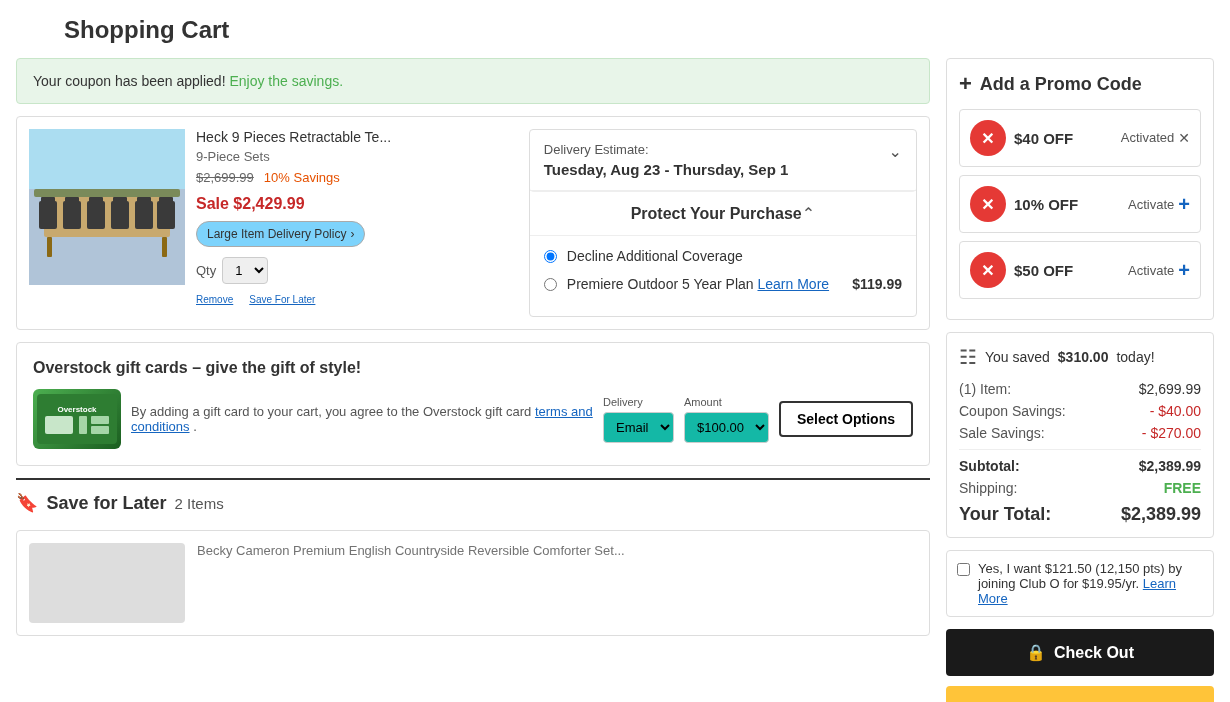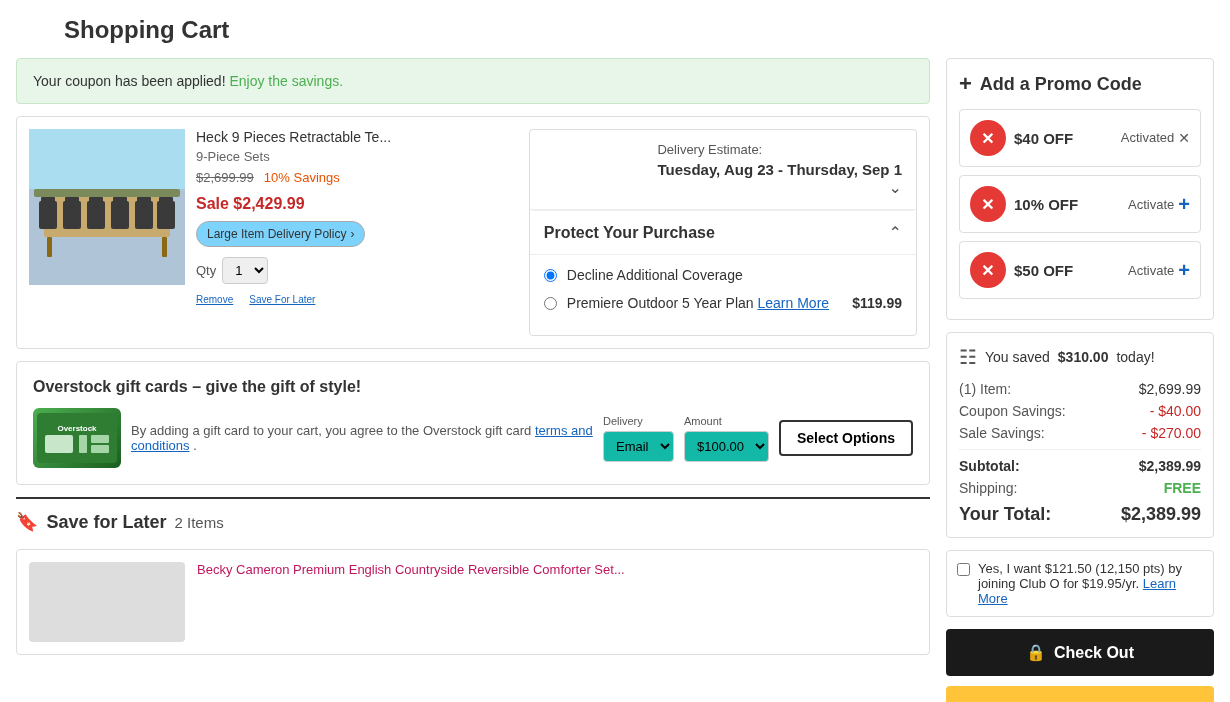--- a/index.html
+++ b/index.html
@@ -27,24 +27,24 @@
     .sale-price { color: #c62828; font-weight: bold; font-size: 16px; }
     .large-item-btn { border: 1px solid #aaa; background: #7dd3fc; padding: 5px 10px; border-radius: 20px; font-size: 12px; cursor: pointer; display: inline-flex; align-items: center; gap: 4px; color: #333; }
     .qty-section { display: flex; align-items: center; gap: 6px; margin-top: 10px; }
     .qty-label { font-size: 13px; color: #555; }
     .qty-select { border: 1px solid #ccc; border-radius: 4px; padding: 4px 8px; font-size: 13px; cursor: pointer; }
     .item-actions { margin-top: 10px; display: flex; gap: 16px; }
     .item-action-link { color: #1565c0; text-decoration: underline; font-size: 10px; cursor: pointer; background: none; border: none; padding: 0; }
 
     
     .delivery-panel { border: 1px solid #ddd; border-radius: 4px; margin-left: 0; flex: 1; }
-    .delivery-header { padding: 12px 14px; display: flex; justify-content: space-between; align-items: flex-end; border-bottom: 1px solid #eee; flex-direction: column; }
+    .delivery-header { padding: 12px 14px; display: flex; justify-content: space-between; align-items: flex-start; border-bottom: 1px solid #eee; }
     .delivery-date { font-weight: bold; font-size: 15px; margin-top: 4px; }
     .delivery-label { color: #555; font-size: 13px; }
-    .protect-header { padding: 12px 14px; display: flex; justify-content: space-between; align-items: center; cursor: pointer; }
+    .protect-header { padding: 12px 14px; display: flex; justify-content: center; align-items: center; cursor: pointer; }
     .protect-title { font-size: 16px; font-weight: bold; }
     .protect-body { padding: 12px 14px; border-top: 1px solid #eee; }
     .radio-option { display: flex; align-items: flex-start; gap: 10px; margin-bottom: 12px; }
     .radio-option input[type=radio] { margin-top: 2px; }
     .radio-label { font-size: 14px; }
     .radio-price { margin-left: auto; font-weight: bold; font-size: 14px; white-space: nowrap; }
     .learn-more-link { color: #1565c0; text-decoration: underline; cursor: pointer; }
     .chevron { font-size: 16px; color: #555; }
     .item-right { flex: 1; display: flex; flex-direction: column; gap: 8px; }
 
@@ -63,21 +63,21 @@
 
     
     .save-for-later { display: flex; align-items: center; gap: 8px; border-top: 2px solid #333; padding: 12px 0 8px 0; margin-top: 4px; }
     .save-later-icon { font-size: 18px; }
     .save-later-title { font-size: 18px; font-weight: bold; }
     .save-later-count { font-size: 15px; color: #555; }
 
     
     .saved-item-preview { border: 1px solid #ddd; border-radius: 4px; padding: 12px; display: flex; gap: 12px; }
     .saved-item-img { width: 156px; height: 80px; background: #ddd; flex-shrink: 0; border-radius: 4px; }
-    .saved-item-name { font-size: 13px; color: #be185d; }
+    .saved-item-name { font-size: 13px; color: #737373; }
 
     
     .promo-section { border: 1px solid #ddd; border-radius: 4px; padding: 12px; margin-bottom: 12px; }
     .promo-header { display: flex; align-items: center; gap: 8px; font-size: 18px; font-weight: bold; margin-bottom: 12px; }
     .promo-plus { font-size: 22px; font-weight: bold; }
     .promo-item { display: flex; align-items: center; border: 1px solid #ddd; border-radius: 4px; padding: 10px; margin-bottom: 8px; gap: 8px; }
     .promo-badge { width: 36px; height: 36px; background: #e53935; border-radius: 50%; display: flex; align-items: center; justify-content: center; color: white; font-size: 11px; font-weight: bold; flex-shrink: 0; }
     .promo-label { flex: 1; font-size: 15px; font-weight: bold; }
     .promo-activated { display: flex; align-items: flex-start; gap: 4px; font-size: 13px; color: #555; }
     .promo-activate { display: flex; align-items: center; gap: 4px; font-size: 13px; color: #555; cursor: pointer; }

